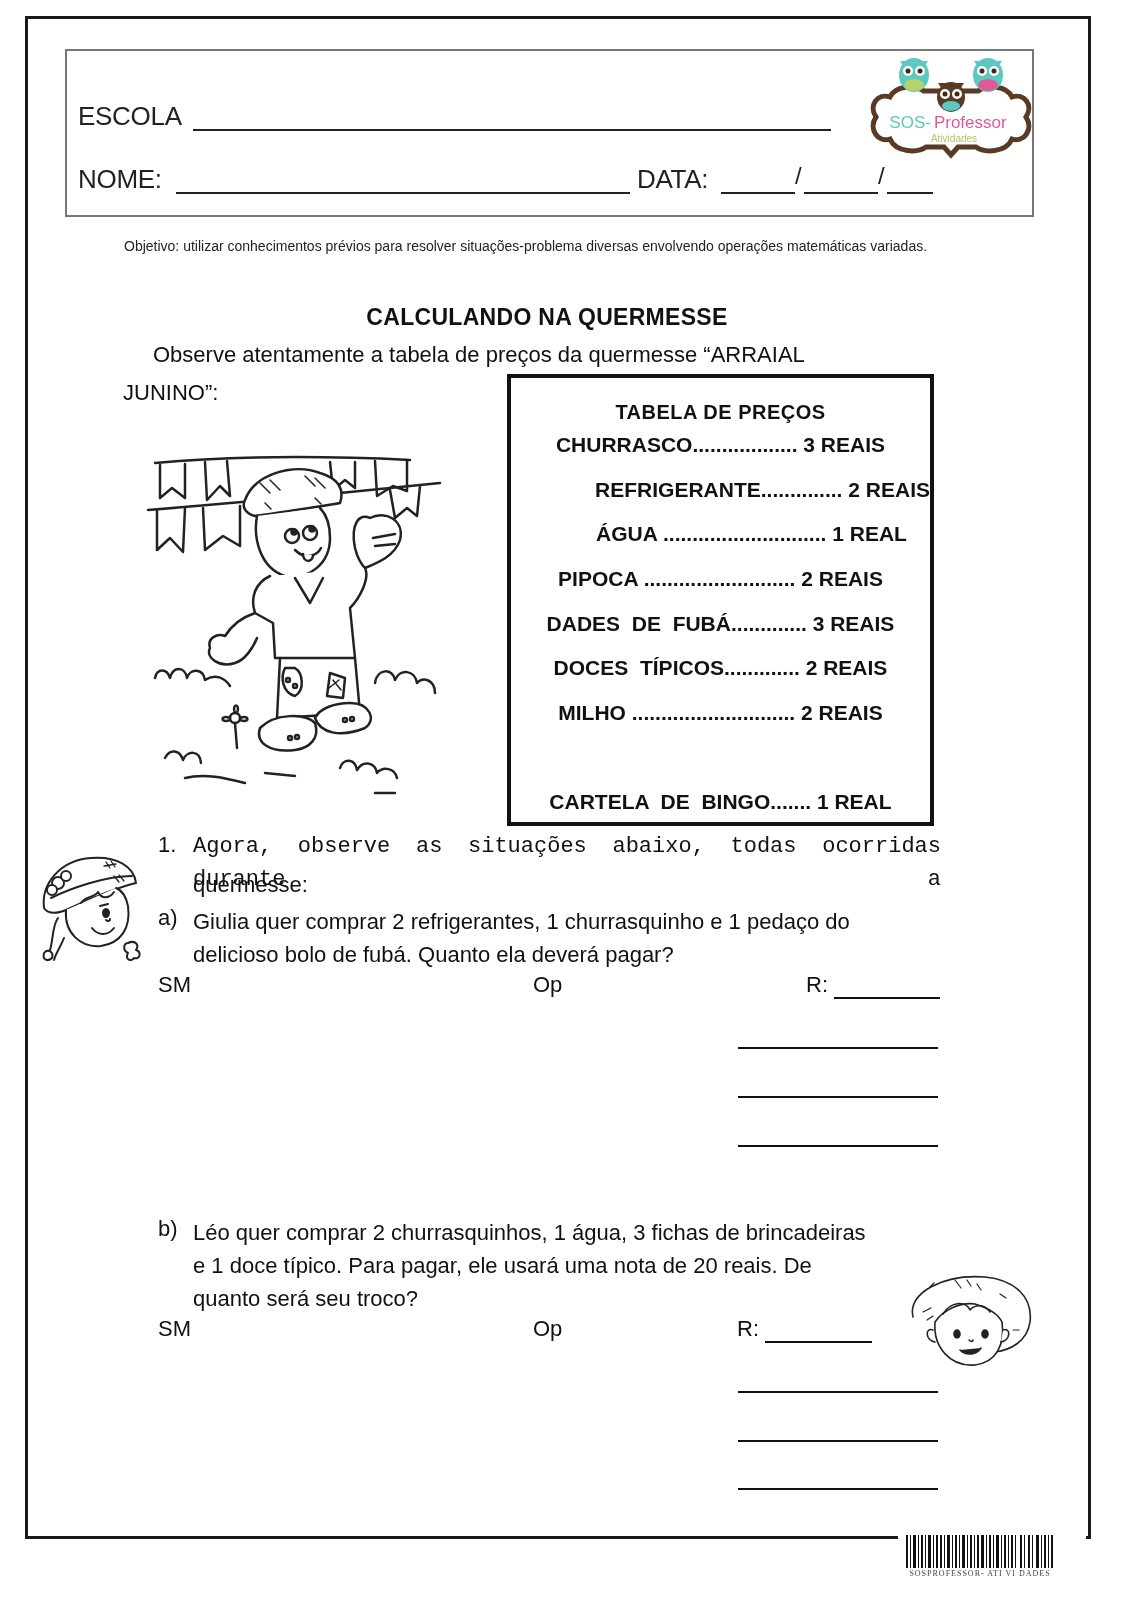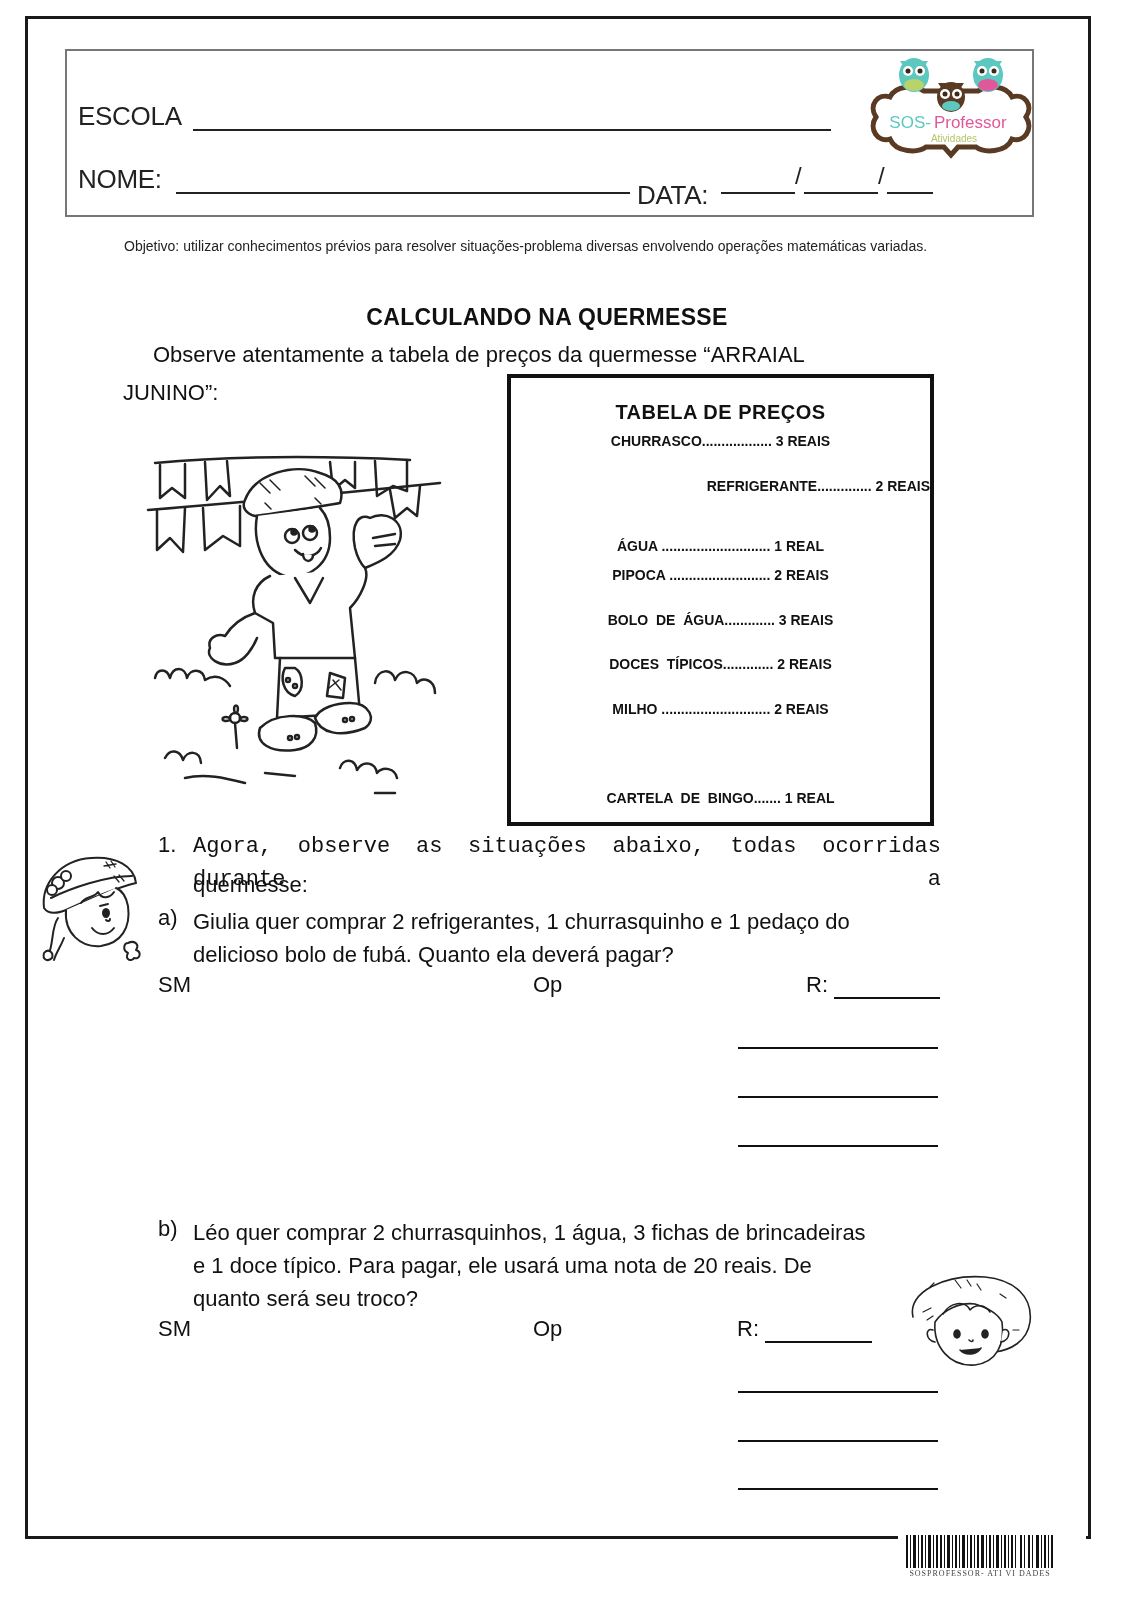--- a/index.html
+++ b/index.html
@@ -18,21 +18,21 @@
 
   .objective { position:absolute; left:124px; top:237px; width:830px; font-size:14px; line-height:19px; color:#222; }
 
   .title { position:absolute; left:0; width:1124px; top:304px; text-align:center; font-size:23px; font-weight:bold; text-decoration:underline; font-family:"Liberation Sans", sans-serif; letter-spacing:0.3px; }
   .title span { display:inline-block; margin-left:-30px; }
   .intro1 { position:absolute; left:153px; top:342px; font-size:22px; }
   .intro2 { position:absolute; left:123px; top:380px; font-size:22px; }
 
   .price-box { position:absolute; left:507px; top:374px; width:427px; height:452px; border:4px solid #111; box-sizing:border-box; }
   .price-title { position:absolute; left:0; width:100%; top:23px; text-align:center; font-weight:bold; font-size:20px; letter-spacing:0.5px; }
-  .price-row { position:absolute; left:0; width:100%; text-align:center; font-weight:bold; font-size:14px; white-space:pre; }
+  .price-row { position:absolute; left:0; width:100%; text-align:center; font-weight:bold; font-size:21px; white-space:pre; }
 
   .boy-illus { position:absolute; left:145px; top:428px; width:300px; height:380px; }
 
   .q-num { position:absolute; left:158px; font-size:22px; }
   .q-text { position:absolute; left:193px; font-size:22px; line-height:33px; width:748px; }
   .q-justify { text-align:justify; text-align-last:justify;font-family:Liberation Mono, monospace; }
 
   .work-label { position:absolute; font-size:22px; }
   .ans-line { position:absolute; height:2px; background:#111; }
 
@@ -49,21 +49,21 @@
 <div class="frame-left"></div>
 <div class="frame-right"></div>
 <div class="frame-bottom"></div>
 <div class="frame-bottom-r"></div>
 
 <div class="header-box"></div>
 <span class="hdr-label" style="left:78px; top:101px;">ESCOLA</span>
 <div class="hdr-line" style="left:193px; top:129px; width:638px;"></div>
 <span class="hdr-label" style="left:78px; top:164px;">NOME:</span>
 <div class="hdr-line" style="left:176px; top:192px; width:454px;"></div>
-<span class="hdr-label" style="left:637px; top:164px;margin-top:16px;">DATA:</span>
+<span class="hdr-label" style="left:637px; top:164px;">DATA:</span>
 <div class="hdr-line" style="left:721px; top:192px; width:74px;"></div>
 <span class="hdr-label" style="left:795px; top:162px; font-size:24px;">/</span>
 <div class="hdr-line" style="left:804px; top:192px; width:74px;"></div>
 <span class="hdr-label" style="left:878px; top:162px; font-size:24px;">/</span>
 <div class="hdr-line" style="left:887px; top:192px; width:46px;"></div>
 
 <div class="logo">
   <svg width="170" height="110" viewBox="0 0 170 110">
 
     <path d="M10,62 C2,50 12,38 24,42 C30,30 48,30 58,36 L112,36 C122,30 140,30 146,42 C158,38 168,50 160,62 C168,74 158,88 146,84 C140,98 118,98 110,92 L92,92 L85,100 L78,92 L60,92 C52,98 30,98 24,84 C12,88 2,74 10,62 Z" fill="#fff" stroke="#5a3a22" stroke-width="5"></path>
@@ -165,23 +165,23 @@
     <path d="M90,285 C86,275 96,275 92,285 M95,290 C105,286 105,296 95,292 M85,290 C75,286 75,296 85,292 M90,295 L92,320"></path>
 
     <path d="M40,350 C60,345 80,350 100,355 M120,345 L150,348 M230,365 l20,0"></path>
   </svg>
 </div>
 
 <div class="price-box">
   <div class="price-title">TABELA  DE  PREÇOS</div>
   <div class="price-row" style="top:55px;"><span>CHURRASCO</span><span>..................</span> <span>3 REAIS</span></div>
   <div class="price-row" style="top:100px;text-align:right;"><span>REFRIGERANTE</span><span>..............</span> <span>2 REAIS</span></div>
-  <div class="price-row" style="top:160px;"><span>ÁGUA </span><span>............................</span> <span>1 REAL</span></div>
+  <div class="price-row" style="top:144px;padding-left:31px;"><span>ÁGUA </span><span>............................</span> <span>1 REAL</span></div>
   <div class="price-row" style="top:189px;"><span>PIPOCA </span><span>..........................</span> <span>2 REAIS</span></div>
-  <div class="price-row" style="top:234px;"><span>BOLO  DE  ÁGUA</span><span>.............</span> <span>3 REAIS</span></div>
+  <div class="price-row" style="top:234px;"><span>DADES  DE  FUBÁ</span><span>.............</span> <span>3 REAIS</span></div>
   <div class="price-row" style="top:278px;"><span>DOCES  TÍPICOS</span><span>.............</span> <span>2 REAIS</span></div>
   <div class="price-row" style="top:323px;"><span>MILHO </span><span>............................</span> <span>2 REAIS</span></div>
   <div class="price-row" style="top:412px;"><span>CARTELA  DE  BINGO</span><span>.......</span> <span>1 REAL</span></div>
 </div>
 
 <div class="girl-illus">
   <svg width="112" height="115" viewBox="0 0 112 115" fill="none" stroke="#222" stroke-width="2" stroke-linejoin="round" stroke-linecap="round">
     <path d="M8,60 C5,35 25,12 55,10 C80,8 98,18 100,35 C88,38 60,48 30,62 C20,66 12,66 8,60 Z" fill="#fff"></path>
     <path d="M15,50 C35,40 70,28 96,28"></path>
     <circle cx="22" cy="35" r="6" fill="#fff"></circle>

